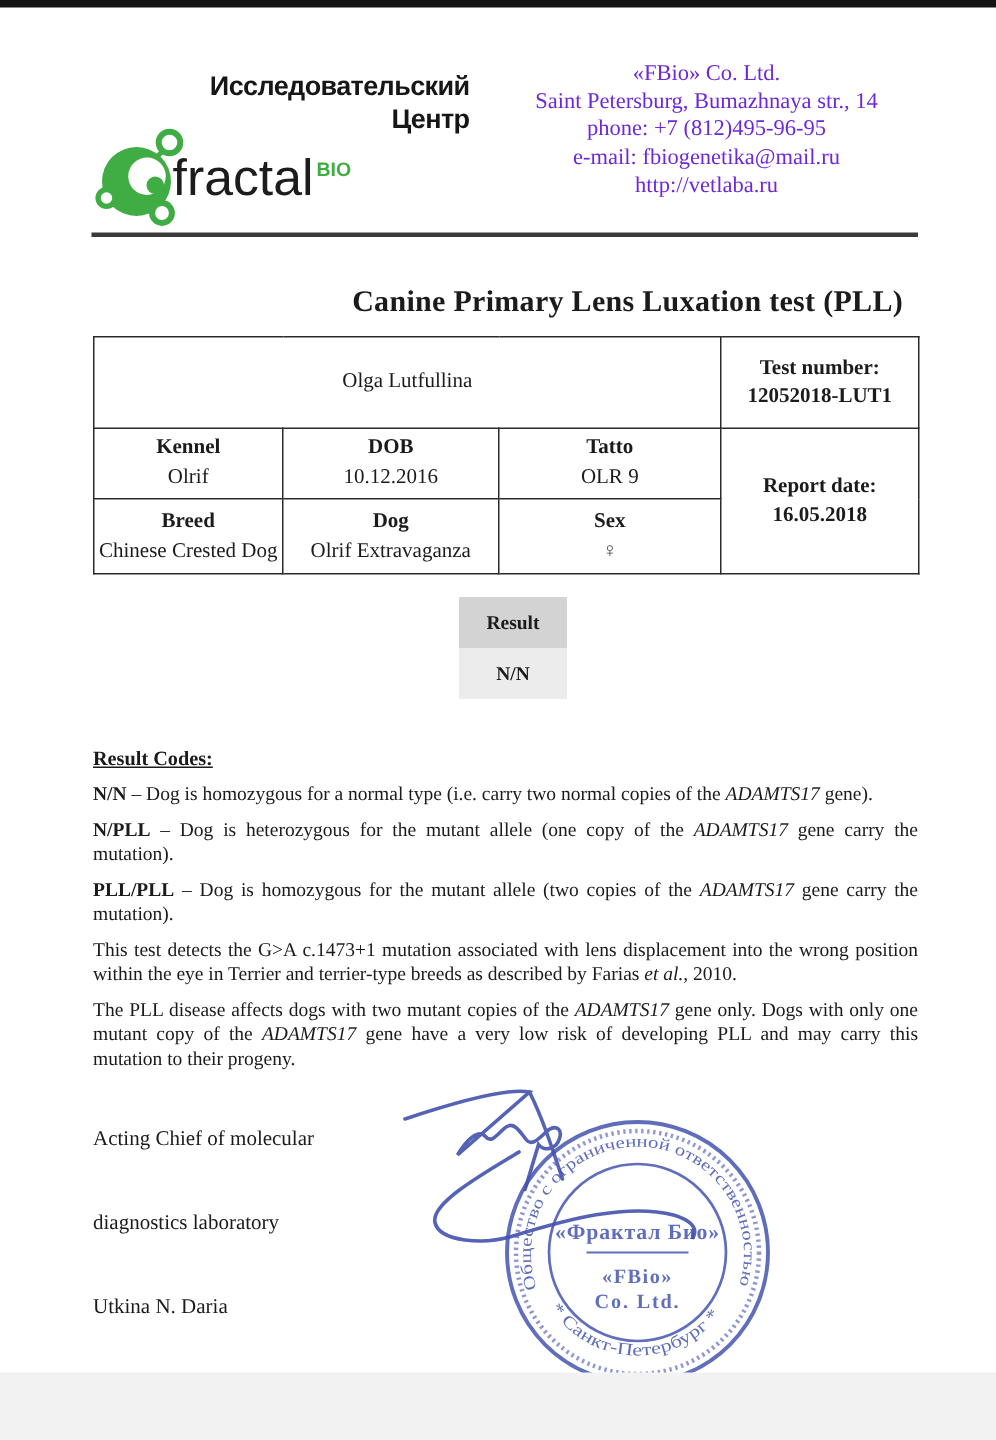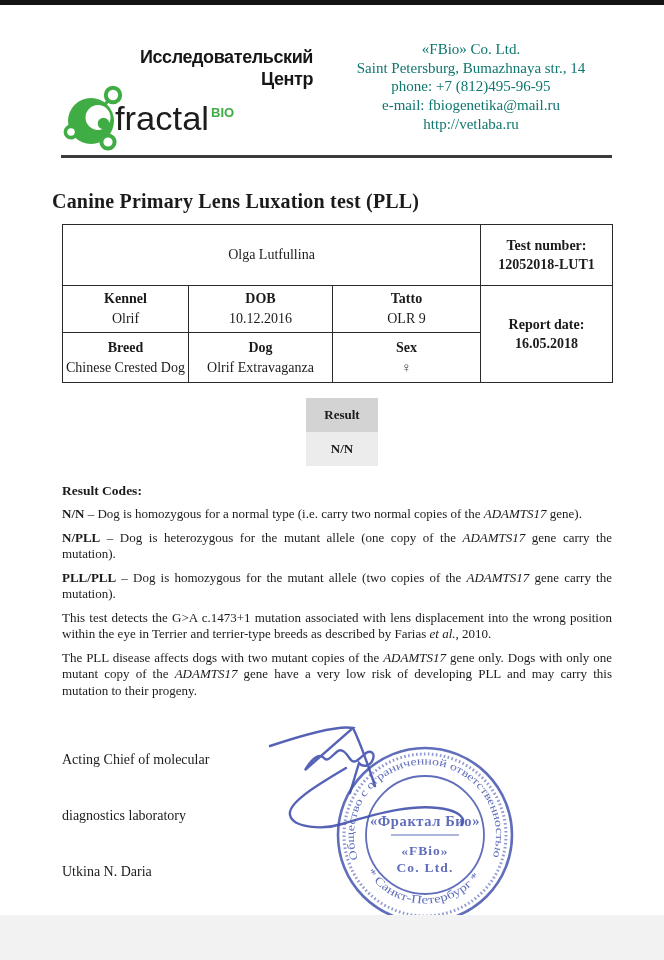--- a/index.html
+++ b/index.html
@@ -6,45 +6,45 @@
   body{width:664px;height:960px;background:#f2f2f2;font-family:"Liberation Serif",serif;color:#1b1b1b;}
   .page{position:relative;width:664px;height:915px;background:#ffffff;overflow:hidden;}
   .topbar{position:absolute;top:0;left:0;width:664px;height:5px;background:#141414;}
 
   
   .org-name{position:absolute;top:46px;left:60px;width:253px;text-align:right;
     font-family:"Liberation Sans",sans-serif;font-weight:bold;font-size:18px;line-height:22px;
     letter-spacing:-0.4px;color:#161616;}
   .logo-svg{position:absolute;left:55px;top:85px;}
   .company{position:absolute;top:40px;left:325px;width:292px;text-align:center;
-    font-size:15px;line-height:18.7px;color:#0f766e;}
+    font-size:15px;line-height:18.7px;color:#6d28d9;}
   .rule{position:absolute;top:155px;left:61px;width:551px;height:3px;background:#3b3b3b;}
 
   
-  .doc-title{position:absolute;top:190px;left:52px;width:550px;text-align:left;
+  .doc-title{position:absolute;top:190px;left:52px;width:550px;text-align:right;
     font-size:20px;font-weight:bold;letter-spacing:0.2px;}
 
   
   .info-table{position:absolute;top:224px;left:62px;border-collapse:collapse;table-layout:fixed;}
   .info-table td{border:1px solid #2a2a2a;text-align:center;vertical-align:middle;
     font-size:14px;padding:2px 2px;}
   .info-table .lbl{font-weight:bold;line-height:19px;text-align:center;}
   .info-table .val{line-height:21px;}
   .two-line div{line-height:19px;font-weight:bold;}
   .sexcell{font-family:"Liberation Serif","DejaVu Serif",serif;color:#444;}
 
   
   .result-box{position:absolute;left:306px;top:398px;width:72px;text-align:center;
     font-weight:bold;font-size:13px;}
   .result-box .rl{background:#d3d3d3;height:34px;line-height:34px;}
   .result-box .rv{background:#ececec;height:34px;line-height:34px;}
 
   
   .codes{position:absolute;top:482px;left:62px;width:550px;font-size:13px;}
-  .codes h4{margin:1px 0 7px 0;font-size:13.5px;}
+  .codes h4{margin:16px 0 7px 0;font-size:13.5px;text-decoration:underline;}
   .codes p{margin:0 0 7px 0;line-height:16.5px;text-align:justify;}
 
   
   .signoff{position:absolute;top:717px;left:62px;font-size:14px;line-height:27px;}
   .signoff div{white-space:nowrap;margin-top:29px;}
 
   .sig-svg{position:absolute;left:263px;top:718px;}
   .stamp-svg{position:absolute;left:335px;top:745px;opacity:0.88;}
 </style>
 </head>

